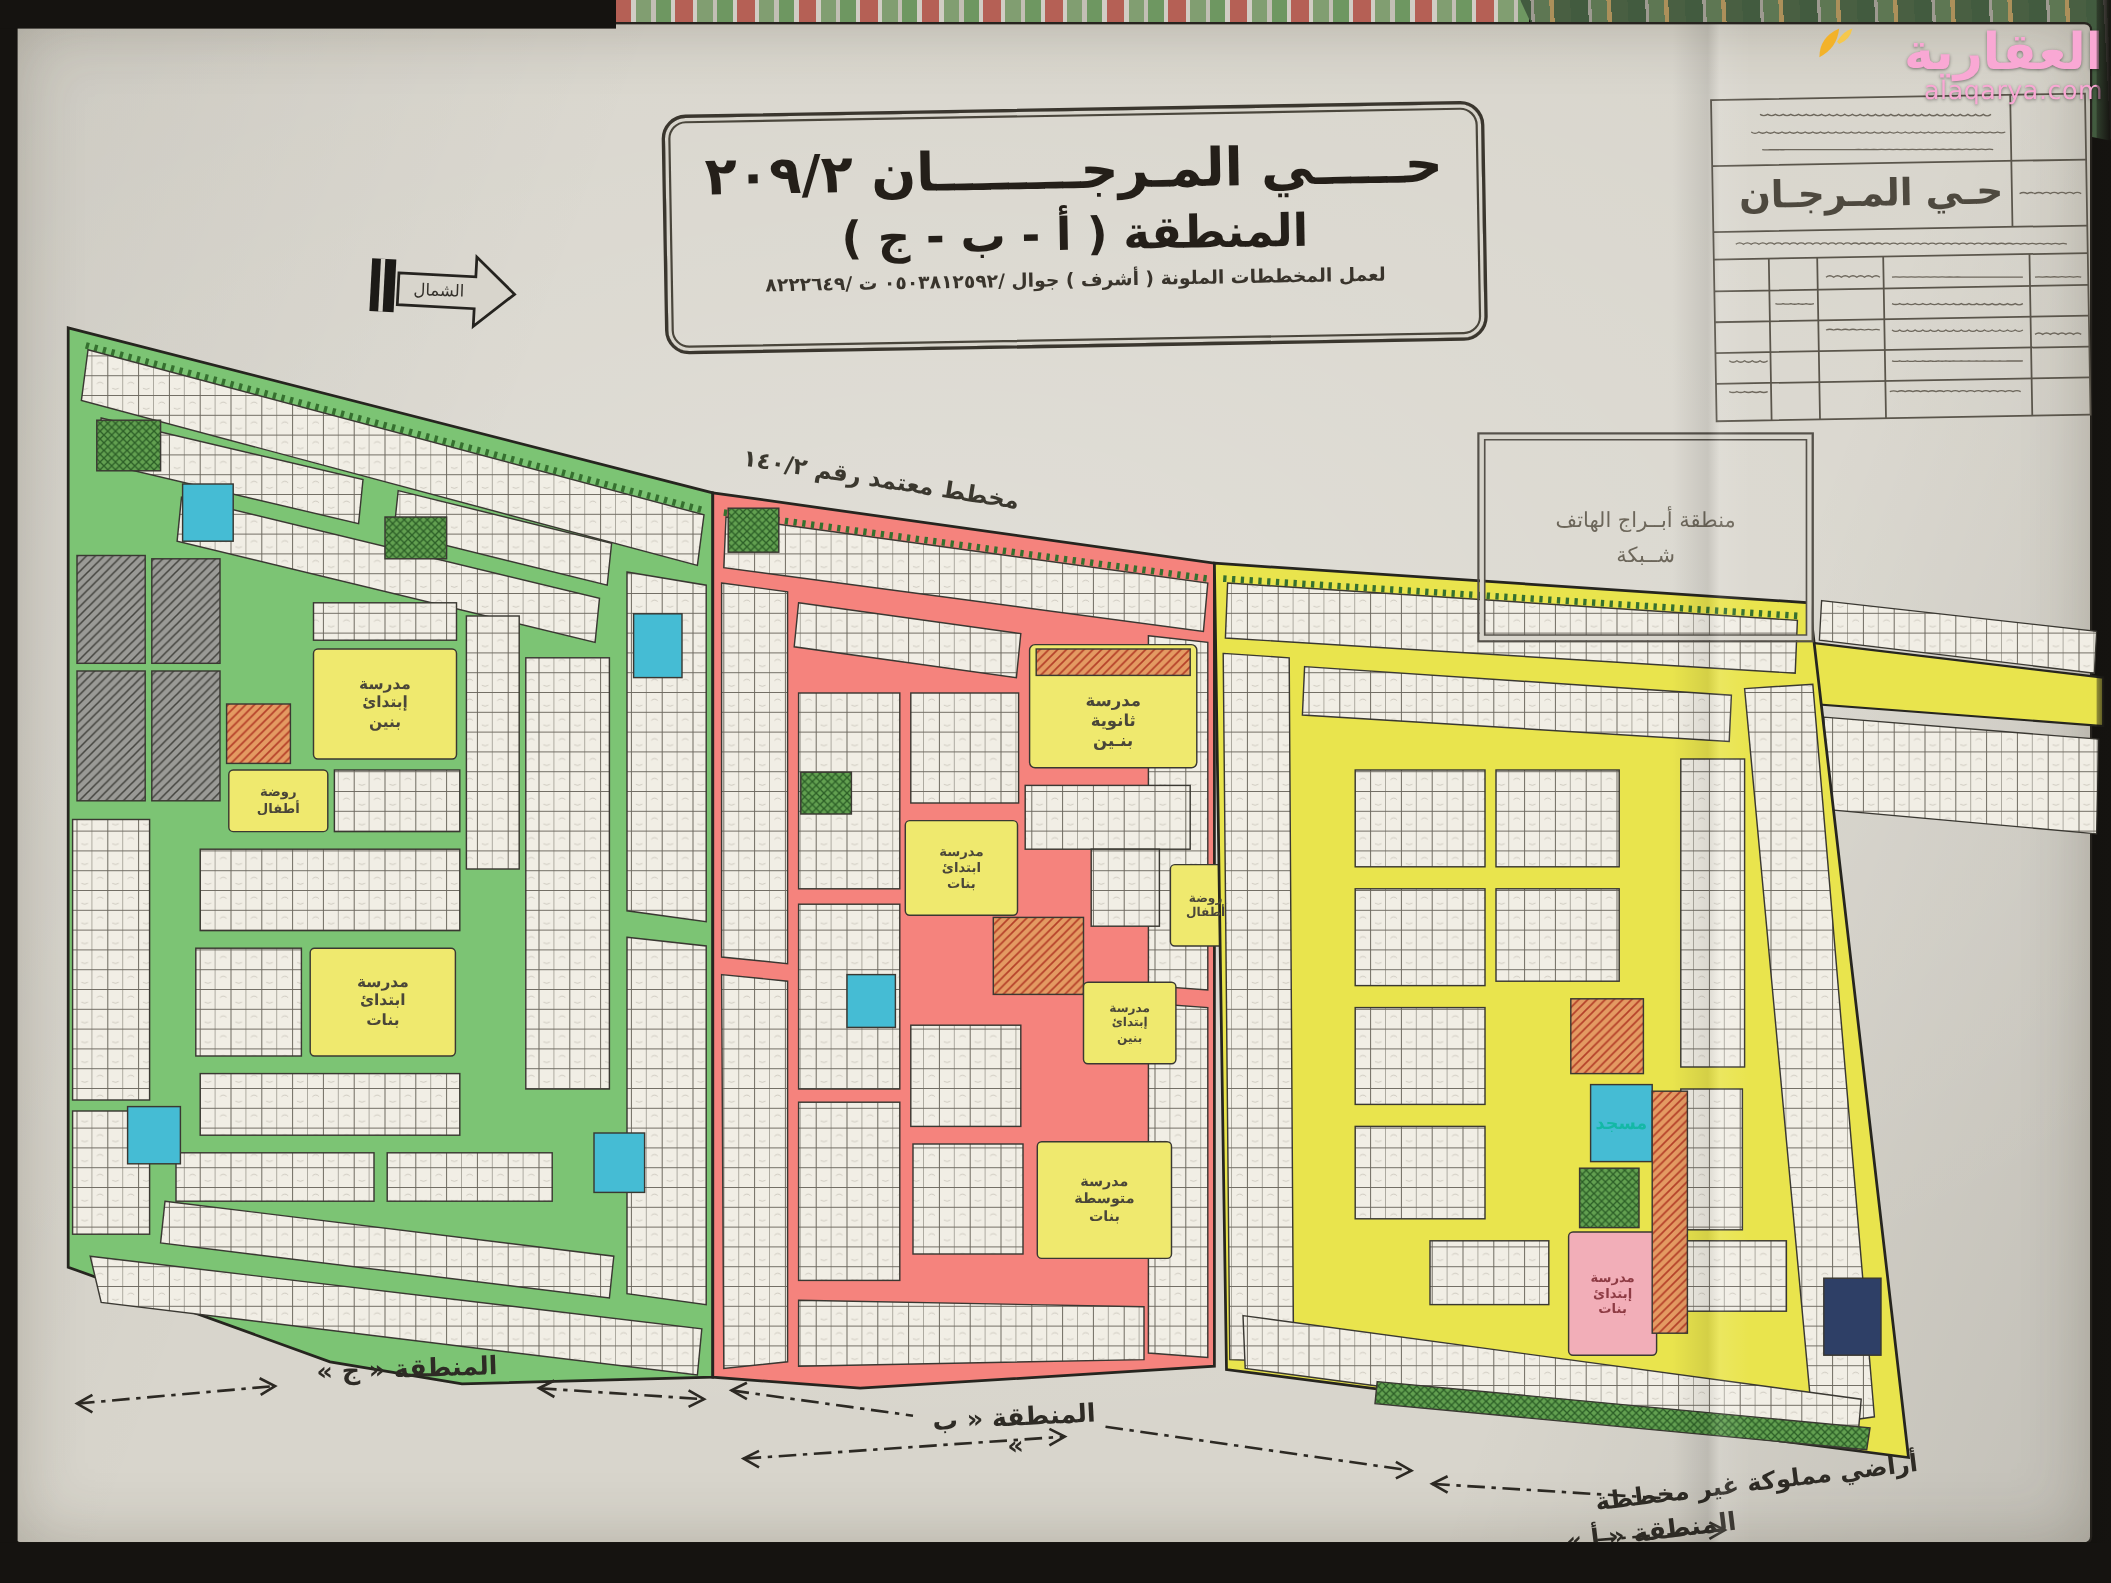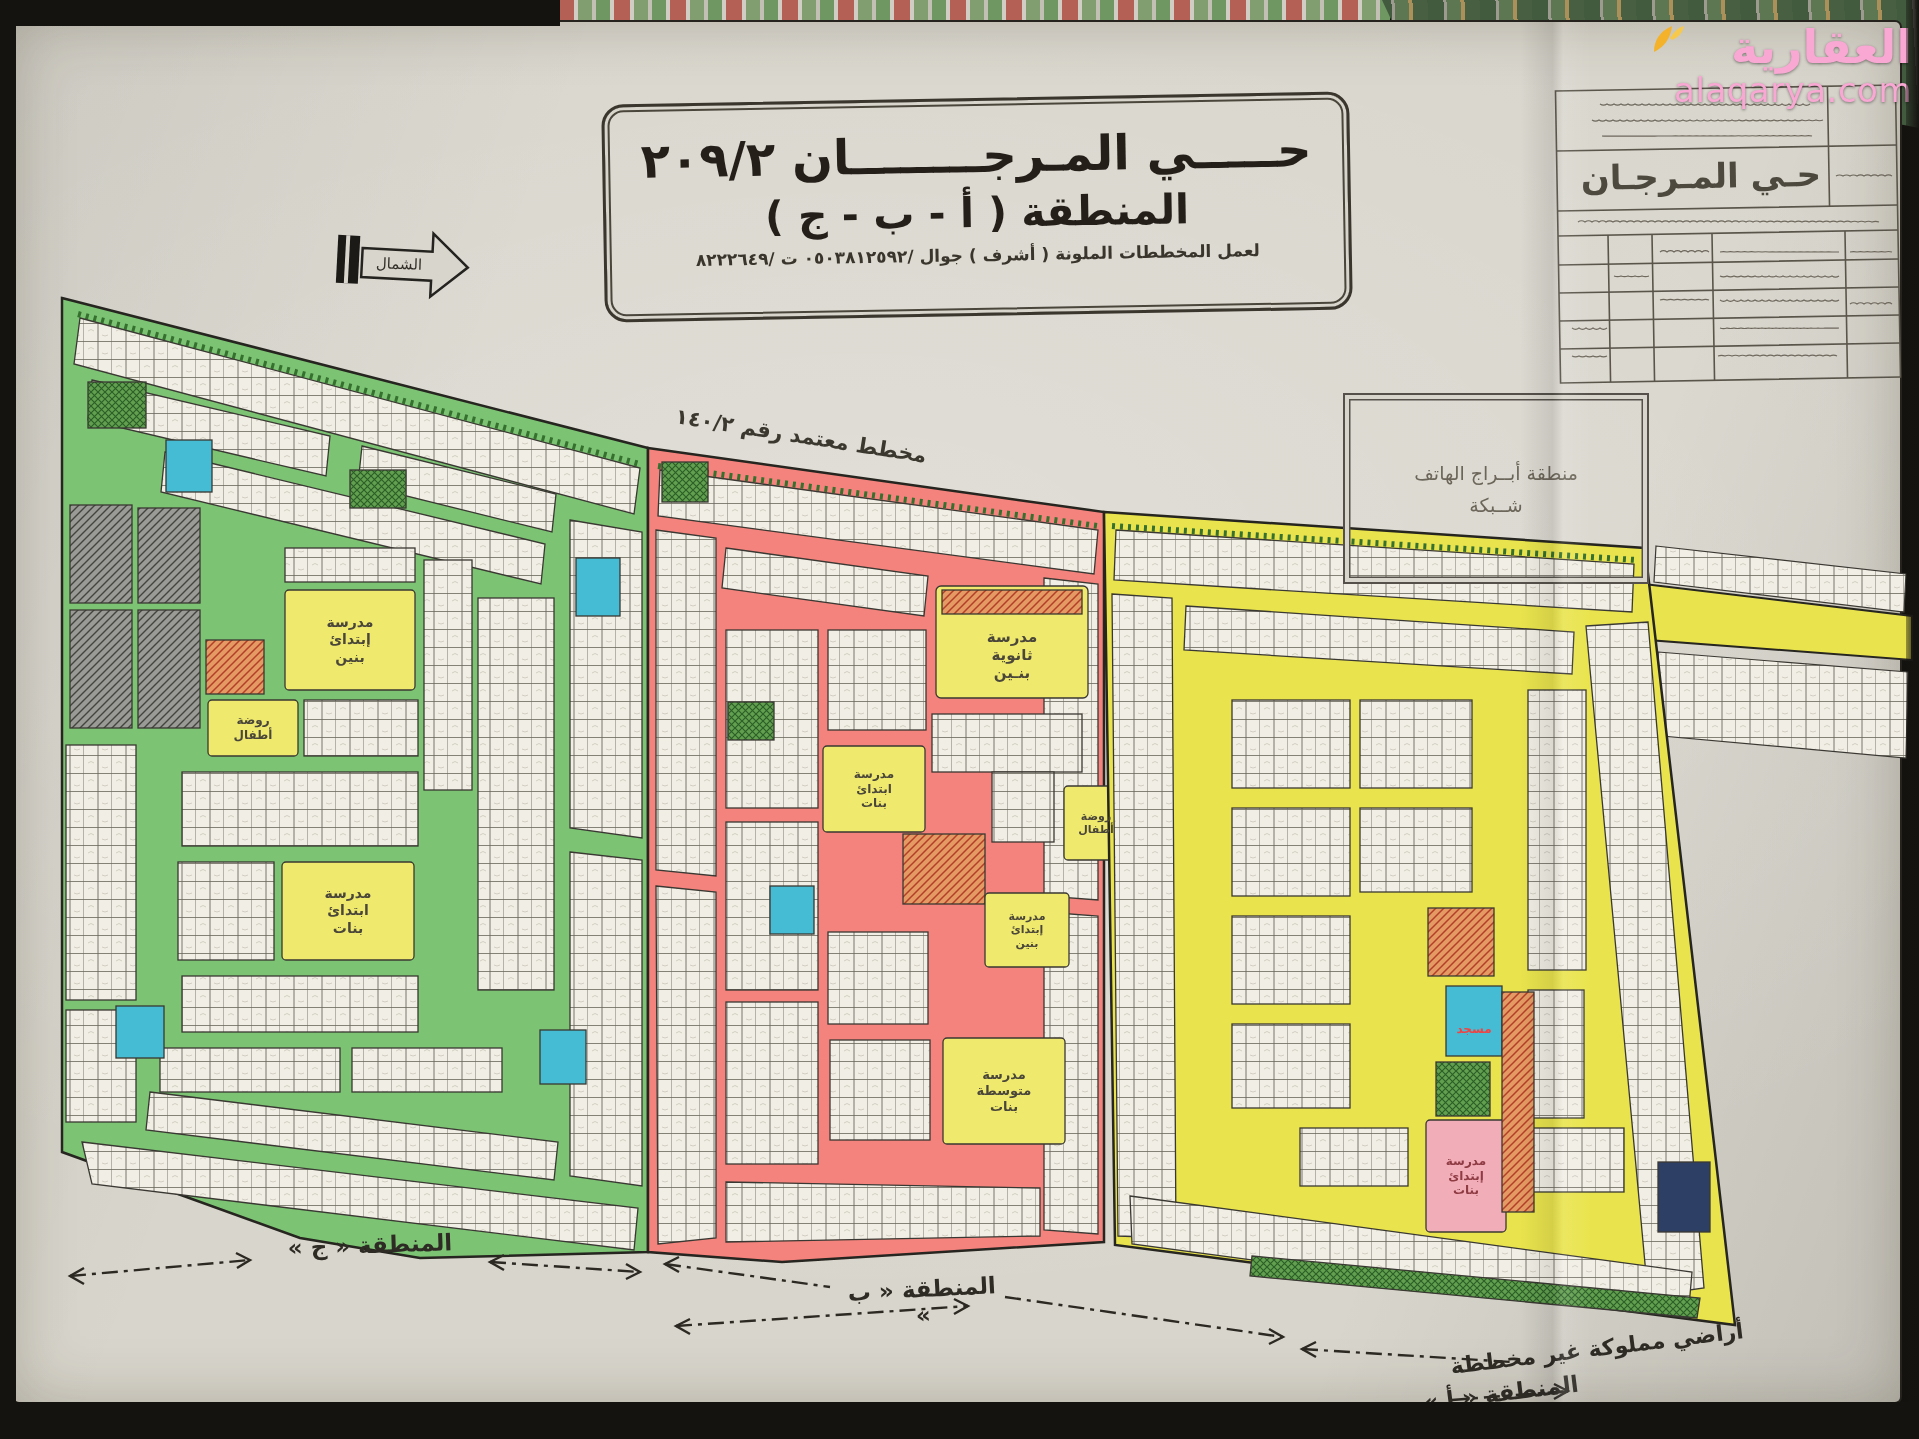--- a/index.html
+++ b/index.html
@@ -24,21 +24,21 @@
     background:linear-gradient(90deg,rgba(0,0,0,0),rgba(0,0,0,.09) 45%,rgba(255,255,255,.10) 60%,rgba(0,0,0,0));}
   .frame{position:absolute;background:#151310;}
   .f-left{left:0;top:0;width:16px;height:1439px;}
   .f-topleft{left:0;top:0;width:560px;height:26px;}
   .f-bottom{left:0;top:1402px;width:1919px;height:37px;}
   .f-right{left:1906px;top:0;width:13px;height:1439px;background:linear-gradient(90deg,rgba(21,19,16,.4),#151310);}
   
   .brand{position:absolute;left:1668px;top:24px;width:244px;height:100px;color:#f9a8d4;
          text-align:right;direction:rtl;text-shadow:0 1px 3px rgba(0,0,0,.45);}
   .brand .nm{font-size:46px;font-weight:bold;line-height:1.0;}
-  .brand .dm{font-size:34px;letter-spacing:.5px;direction:ltr;}
+  .brand .dm{font-size:23px;letter-spacing:.5px;direction:ltr;}
   .leaf{position:absolute;right:226px;top:-2px;}
   
   .titlebox{position:absolute;left:603px;top:98px;width:742px;height:212px;
     border:3px solid #3a362e;border-radius:22px;box-shadow:inset 0 0 0 3px #d8d5cc, inset 0 0 0 5px #4a463c;
     transform:rotate(-1deg);color:#241f19;text-align:center;direction:rtl;}
   .titlebox .t1{margin-top:26px;font-size:48px;font-weight:bold;}
   .titlebox .t2{margin-top:6px;font-size:41px;font-weight:bold;}
   .titlebox .t3{margin-top:8px;font-size:17px;font-weight:bold;color:#39342c;}
   
   .lbl{position:absolute;direction:rtl;white-space:pre-line;}
@@ -286,21 +286,21 @@
 ابتدائ
 بنات</div>
   <div class="fac" style="left:1064px;top:786px;width:64px;height:74px;font-size:11px">روضة
 أطفال</div>
   <div class="fac" style="left:985px;top:893px;width:84px;height:74px;font-size:11px">مدرسة
 إبتدائ
 بنين</div>
   <div class="fac" style="left:943px;top:1038px;width:122px;height:106px;font-size:13px">مدرسة
 متوسطة
 بنات</div>
-  <div class="fac" style="left:1446px;top:986px;width:56px;height:87px;font-size:12px;color:#ef4444">مسجد</div>
+  <div class="fac" style="left:1446px;top:986px;width:56px;height:70px;font-size:16px;color:#14b8a6">مسجد</div>
   <div class="fac" style="left:1426px;top:1120px;width:80px;height:112px;font-size:12px;color:#8e3b44">مدرسة
 إبتدائ
 بنات</div>
 
   <div class="lbl hand" style="left:255px;top:1232px;width:230px;font-size:23px;text-align:center;transform:rotate(-2deg)">المنطقة « ج »</div>
   <div class="lbl hand" style="left:840px;top:1276px;width:165px;font-size:23px;text-align:center;transform:rotate(-3deg)">المنطقة « ب »</div>
   <div class="lbl hand" style="left:1432px;top:1336px;width:330px;font-size:22px;text-align:center;transform:rotate(-7deg)">أراضي مملوكة غير مخططة</div>
   <div class="lbl hand" style="left:1386px;top:1380px;width:230px;font-size:23px;text-align:center;transform:rotate(-7deg)">المنطقة « أ »</div>
 
   <div class="brand">

